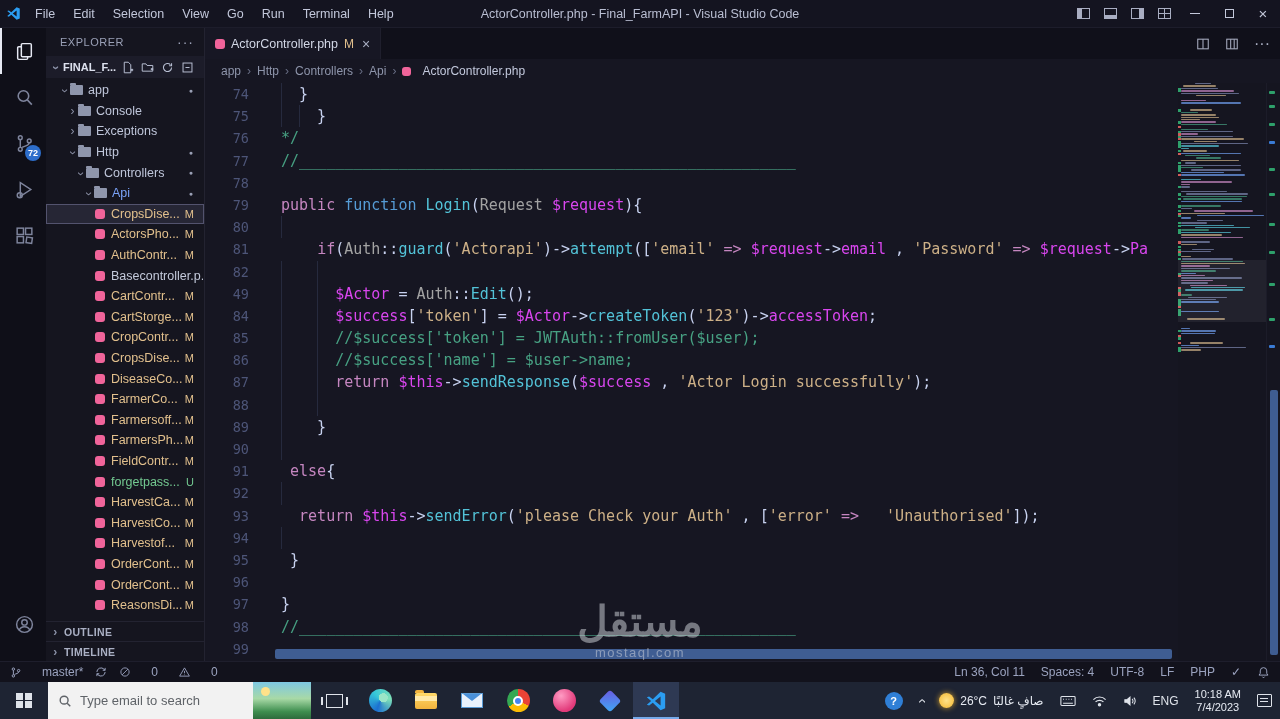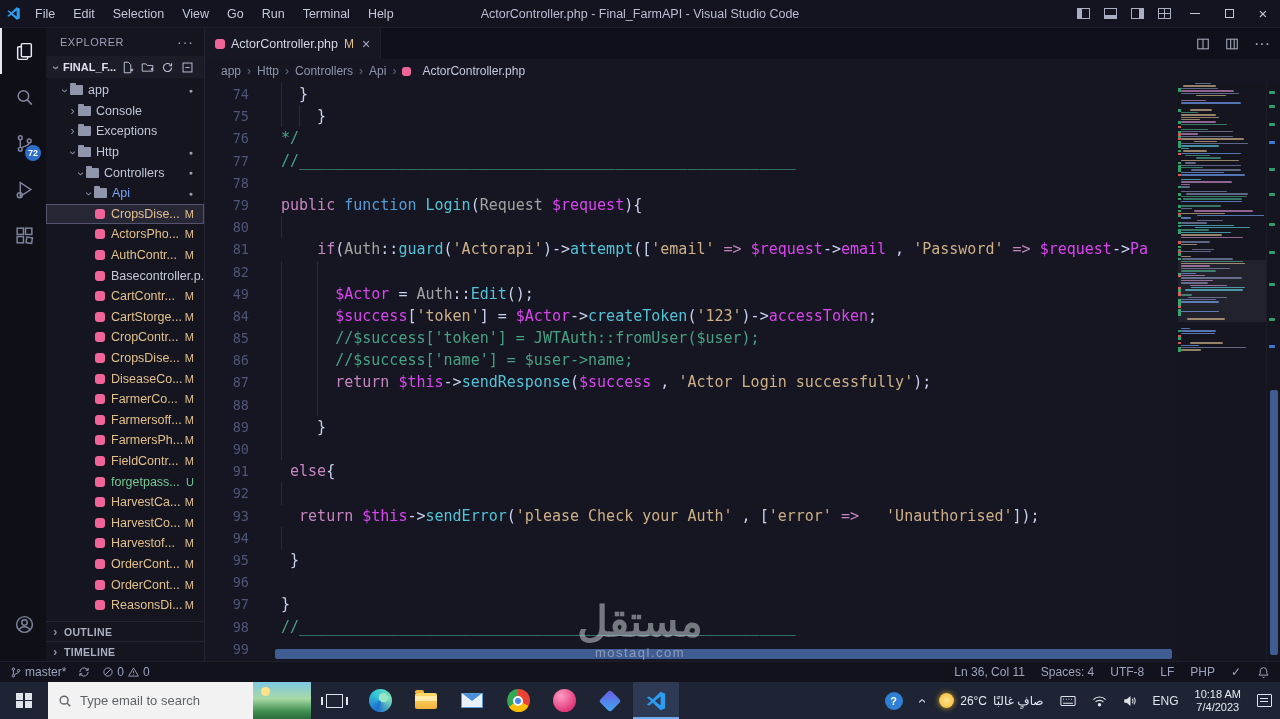--- a/index.html
+++ b/index.html
@@ -87,21 +87,21 @@
   .minimap{width:88px;flex:0 0 88px;position:relative;background:#151520;overflow:hidden;}
   .mm-bar{position:absolute;height:1.4px;border-radius:1px;}
   .mm-git{position:absolute;left:0;width:3px;}
   .mm-slider{position:absolute;left:0;right:0;background:rgba(255,255,255,.06);}
   .overview{width:14px;flex:0 0 14px;position:relative;background:#151520;border-left:1px solid #1c1c29;}
   .ov-mark{position:absolute;left:2px;width:6px;height:3px;border-radius:1px;}
   .vthumb{position:absolute;right:2px;width:8px;top:307px;height:265px;background:#44659f;border-radius:2px;opacity:.9;}
 
   
   .statusbar{position:absolute;top:661px;left:0;right:0;height:21px;background:#12121c;border-top:1px solid #1e1e2c;display:flex;align-items:center;font-size:12px;color:#9ba3bf;z-index:30;padding:0 10px;}
-  .sb-item{display:flex;align-items:center;gap:3px;margin-right:12px;white-space:nowrap;}
+  .sb-item{display:flex;align-items:center;gap:20px;margin-right:12px;white-space:nowrap;}
   .sb-right{margin-left:auto;display:flex;align-items:center;gap:16px;white-space:nowrap;}
   .sb-svg{display:block;}
 
   
   .taskbar{position:absolute;top:682px;left:0;right:0;height:37px;background:#1e2433;display:flex;align-items:stretch;z-index:40;}
   .tk-start{width:48px;display:flex;align-items:center;justify-content:center;}
   .win-logo{display:grid;grid-template-columns:7px 7px;grid-template-rows:7px 7px;gap:1.5px;}
   .win-logo i{background:#dfe3ea;}
   .tk-search{width:263px;background:#f2f2f2;display:flex;align-items:center;gap:8px;padding-left:10px;position:relative;overflow:hidden;}
   .tk-search-text{color:#5f6368;font-size:13px;white-space:nowrap;}

